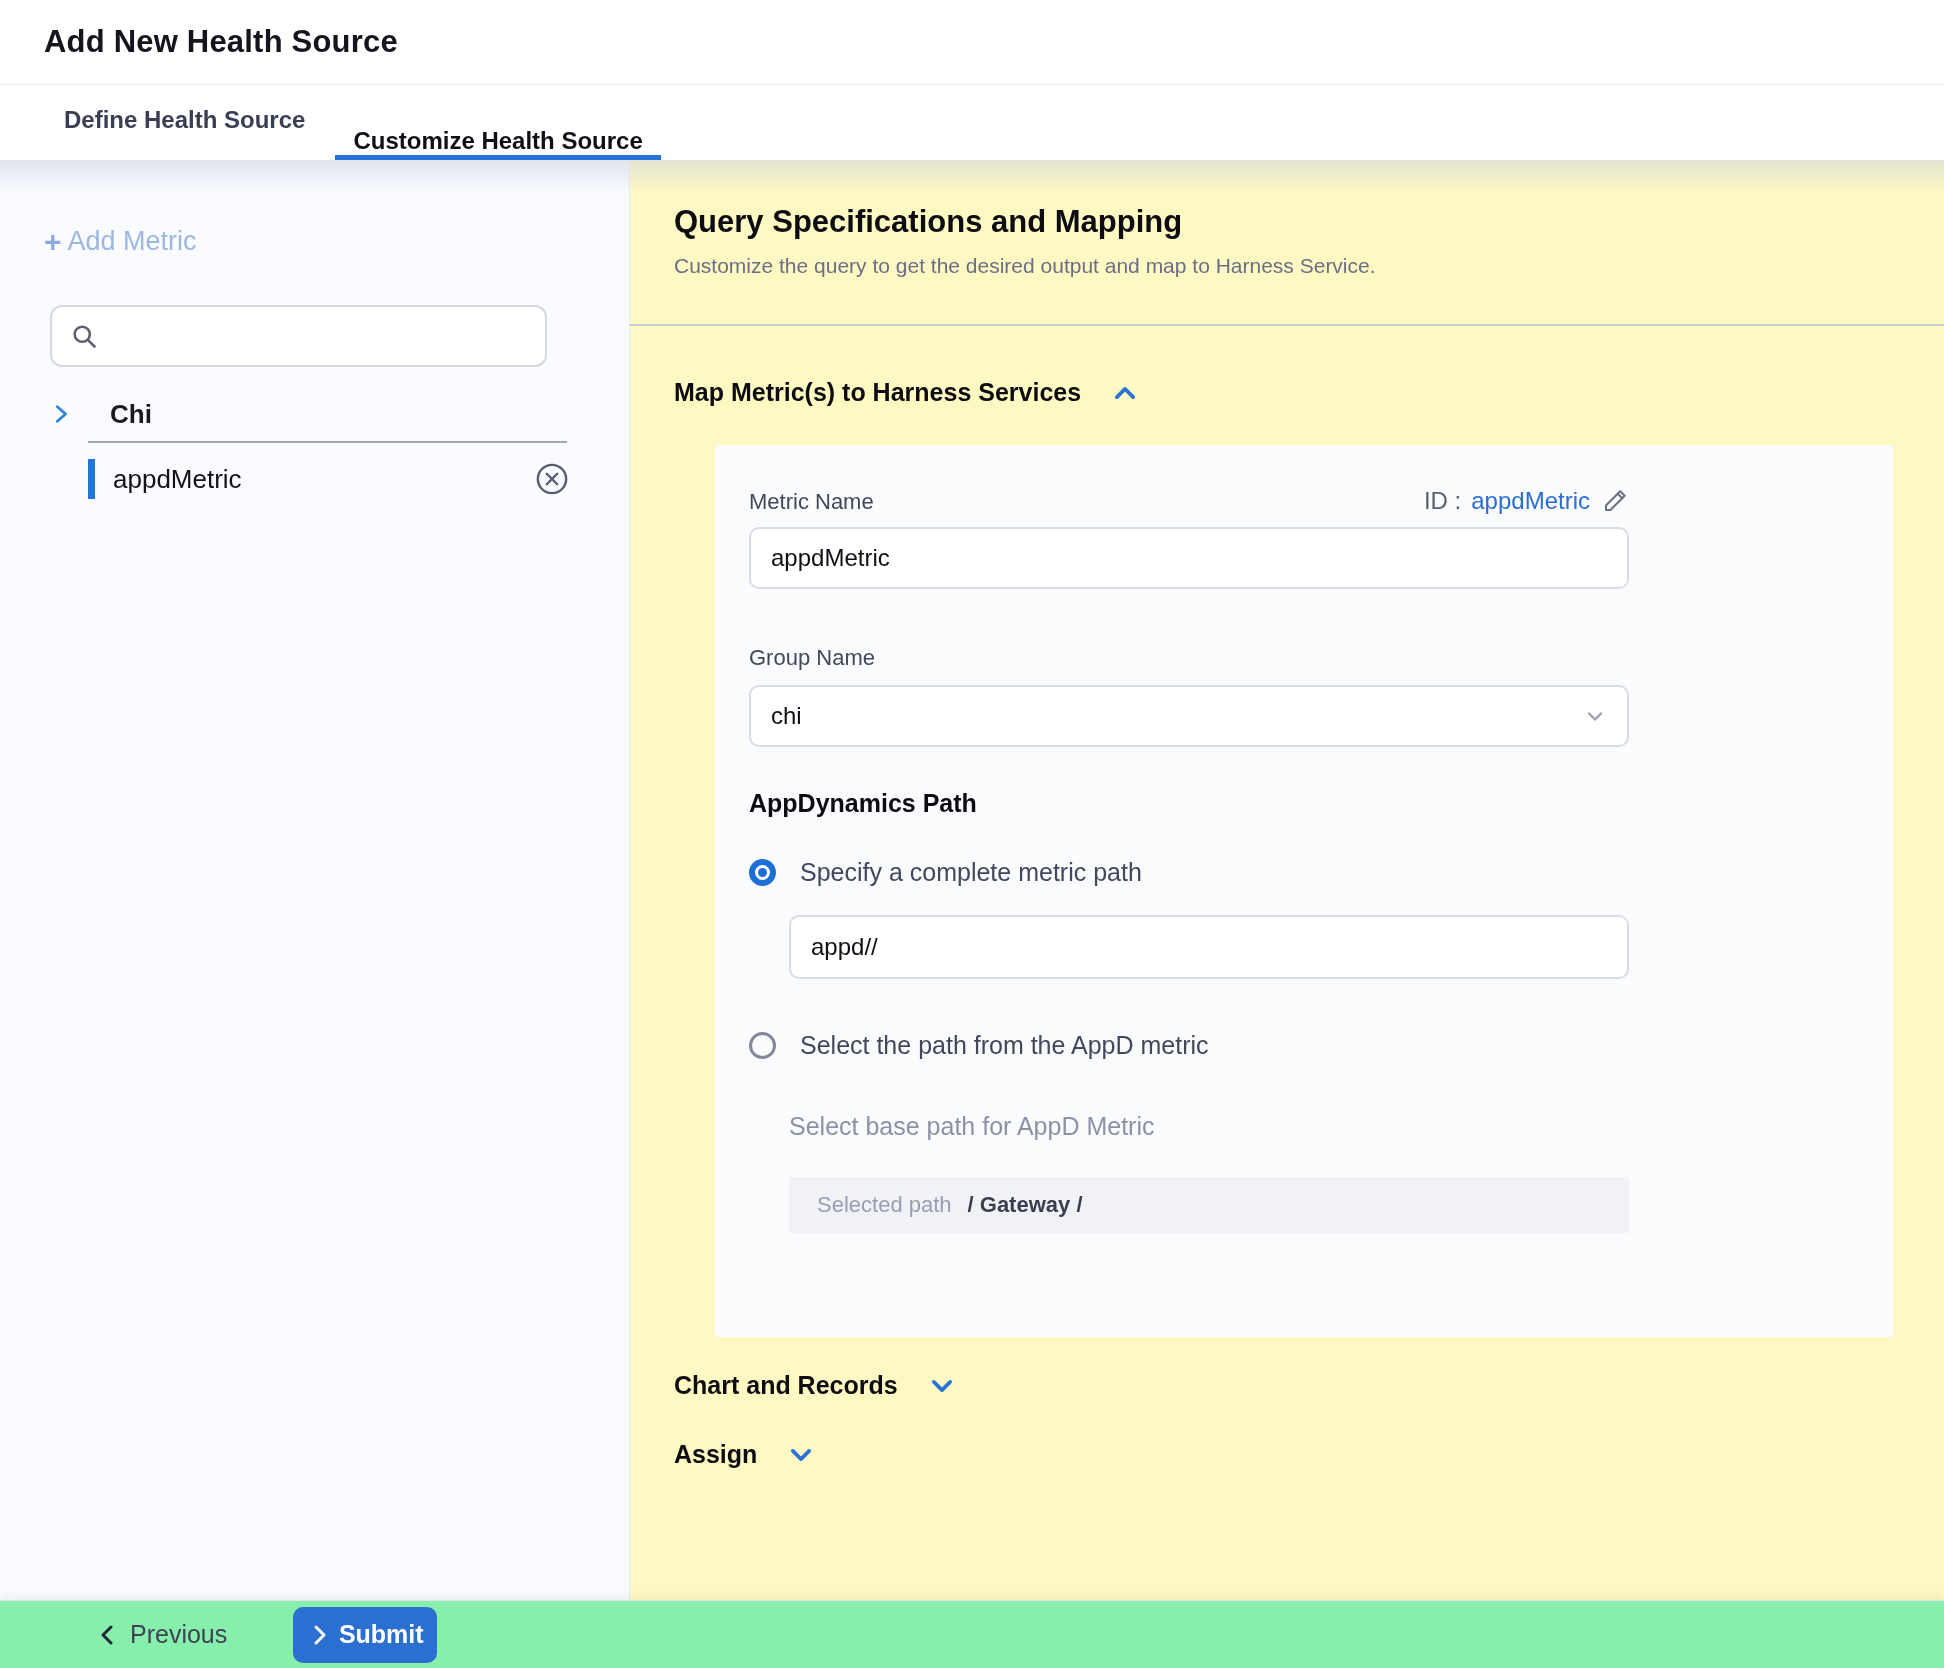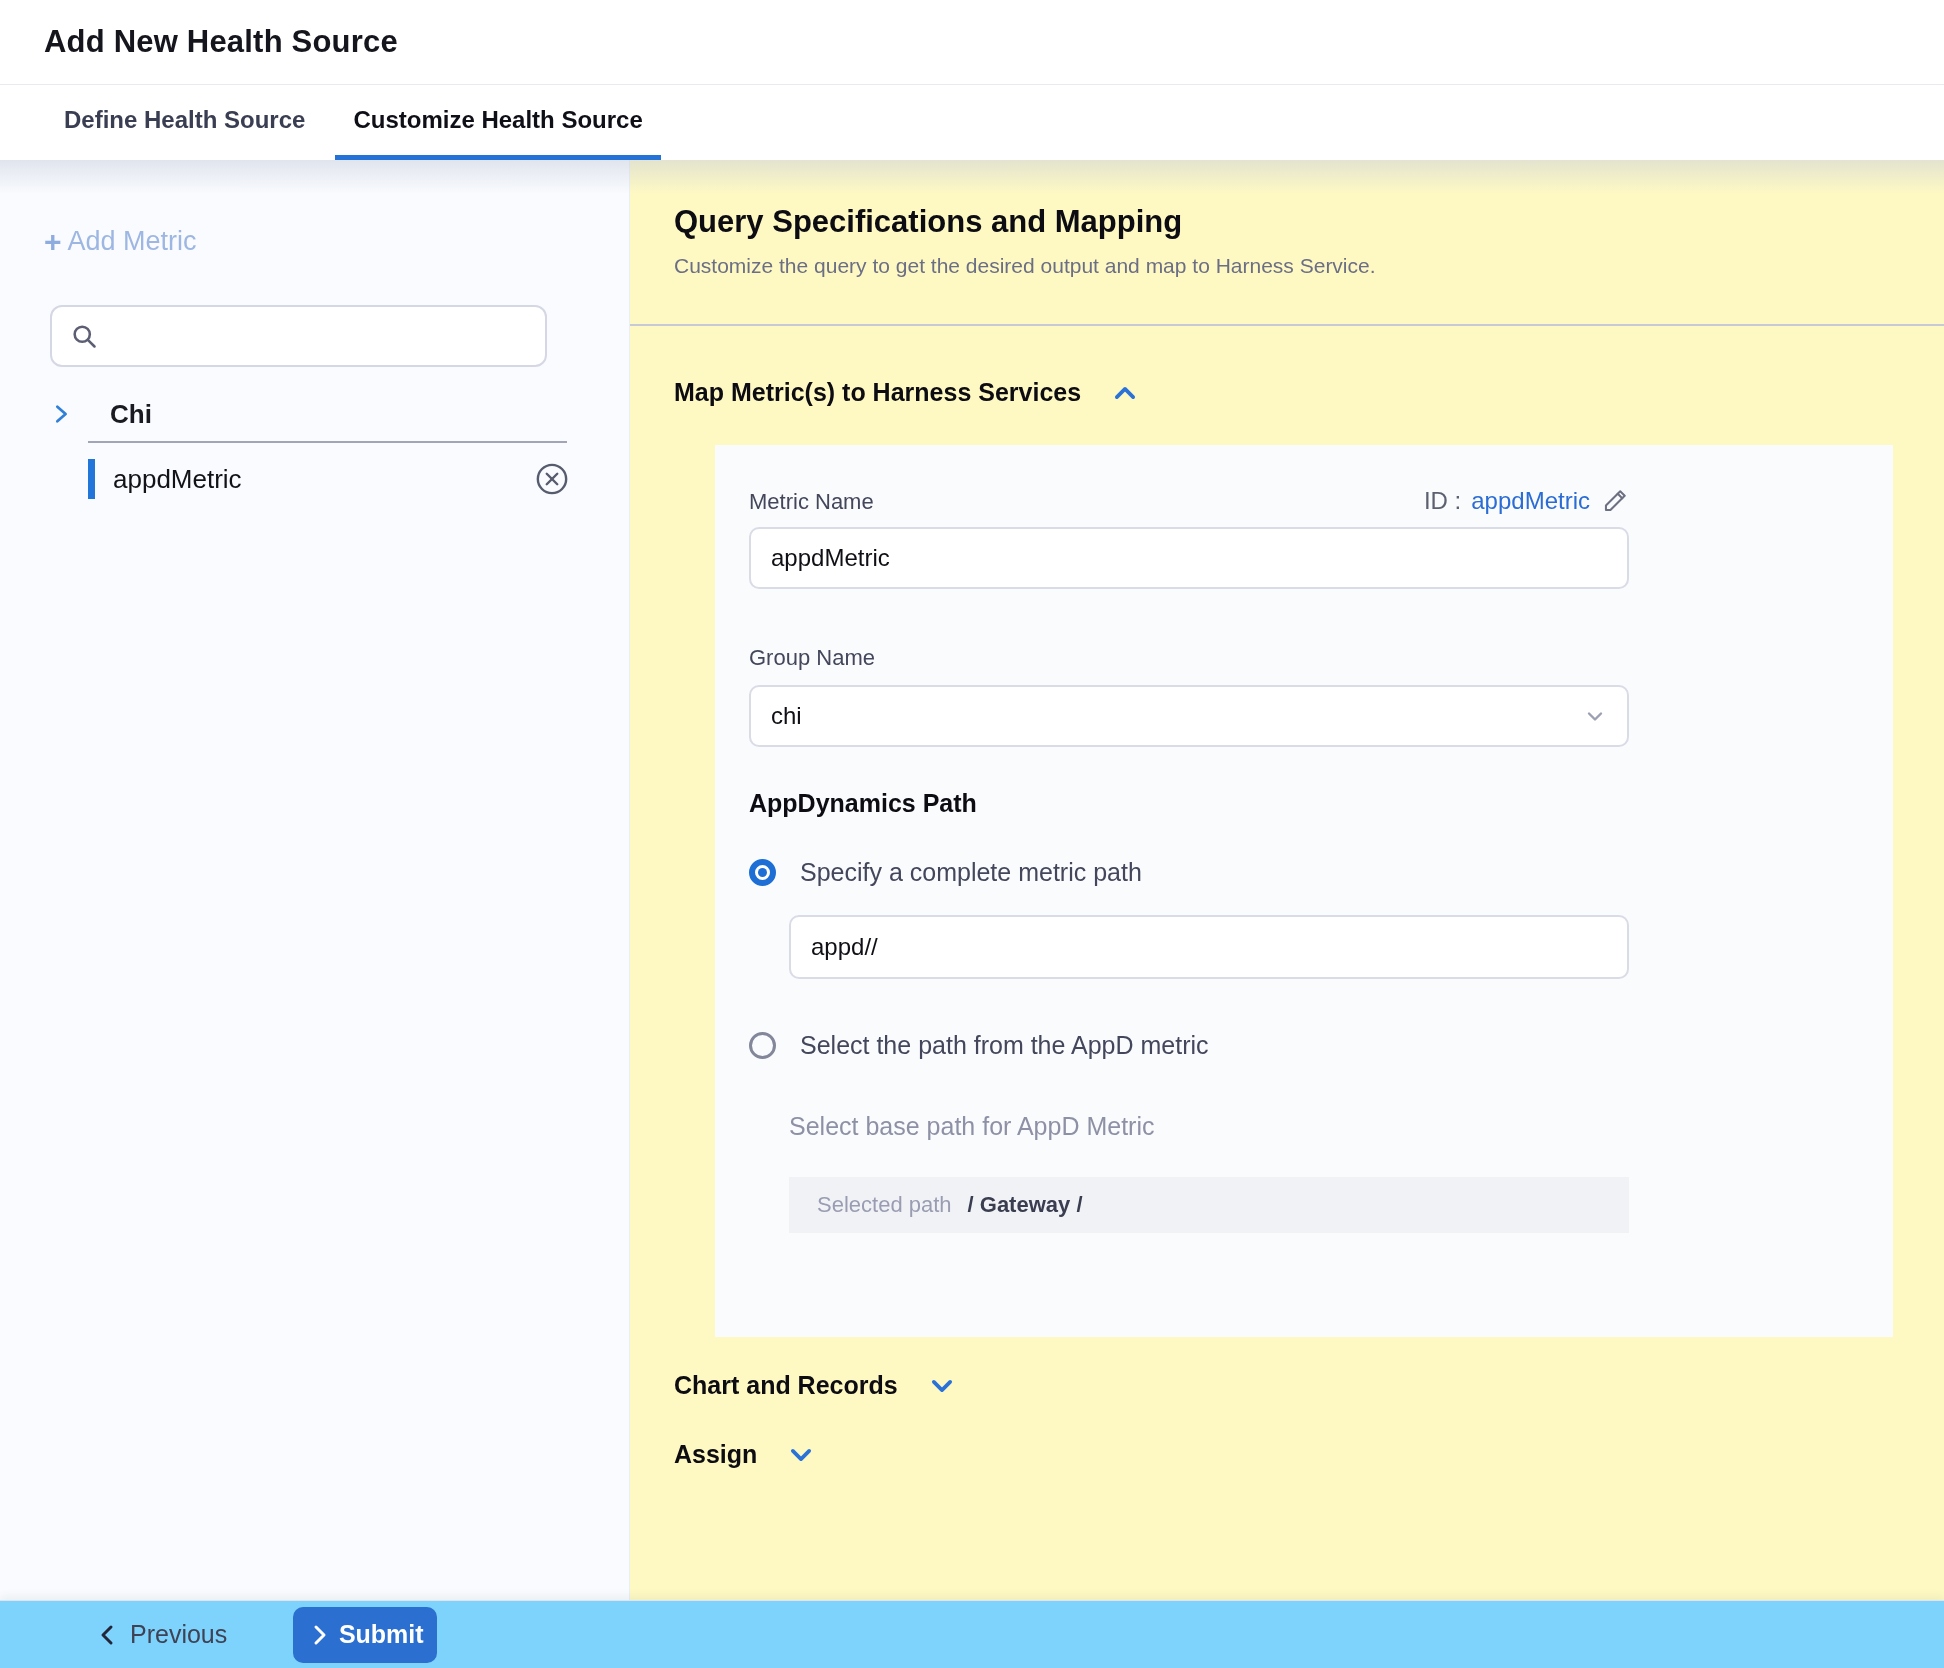--- a/index.html
+++ b/index.html
@@ -8,21 +8,21 @@
   .app { width:1944px; height:1668px; display:flex; flex-direction:column; background:#fff; overflow:hidden; }
 
   
   .titlebar { height:85px; display:flex; align-items:center; padding-left:44px; background:#fff; border-bottom:1px solid #e9eaef; flex:none; }
   .titlebar h1 { font-size:31px; font-weight:700; color:#15151d; letter-spacing:.2px; }
 
   .tabsrow { height:75px; display:flex; align-items:stretch; padding-left:64px; background:#fff; flex:none; }
   .tab { display:flex; align-items:center; font-size:24px; cursor:pointer; border-bottom:5px solid transparent; }
   .tab + .tab { margin-left:30px; padding:0 18px; }
   .tab.inactive { color:#3a3e52; font-weight:600;text-align:right; }
-  .tab.active { color:#0f0f17; font-weight:700; border-bottom-color:#2472d8; }
+  .tab.active { color:#0f0f17; font-weight:700; border-bottom-color:#2472d8;align-items:flex-end; }
 
   
   .content { flex:1; display:flex; position:relative; min-height:0; }
   .content::before { content:''; position:absolute; top:0; left:0; right:0; height:34px; pointer-events:none; z-index:6;
                      background:linear-gradient(180deg, rgba(200,206,220,.50), rgba(200,206,220,0)); }
 
   
   .sidebar { width:630px; flex:none; background:#f9fbfe; border-right:1px solid #eceef5; position:relative; }
   .addmetric { display:inline-flex; align-items:center; margin:66px 0 0 44px; color:#9db7e2; font-size:27px; cursor:pointer; }
   .addmetric .plus { font-size:30px; font-weight:700; margin-right:6px; color:#8facde; line-height:1; }
@@ -83,21 +83,21 @@
   .placeholderselect .phtext { color:#b4b7c7; }
 
   .selectedpath { margin-top:36px; margin-left:40px; width:840px; height:56px; background:#f1f2f6; display:flex; align-items:center; padding:0 28px; }
   .selectedpath .splabel { font-size:22px; color:#9a9db2; }
   .selectedpath .spvalue { font-size:22px; font-weight:700; color:#3a3d50; margin-left:16px; }
 
   .h-chart { margin:34px 0 0 44px; }
   .h-assign { margin:40px 0 0 44px; }
 
   
-  .footer { height:68px; flex:none; background:#7dd3fc; border-top:1px solid #e3e4eb; box-shadow:0 -4px 8px rgba(70,80,105,.07);
+  .footer { height:68px; flex:none; background:#86efac; border-top:1px solid #e3e4eb; box-shadow:0 -4px 8px rgba(70,80,105,.07);
             display:flex; align-items:center; padding-left:96px; position:relative; z-index:10; }
   .prevbtn { display:flex; align-items:center; color:#3f4254; font-size:25px; cursor:pointer; }
   .prevbtn svg { margin-right:10px; color:#23263a; }
   .submitbtn { margin-left:66px; width:144px; height:56px; background:#2b6fd0; border:none; border-radius:10px; color:#fff;
                font-size:25px; font-weight:600; font-family:inherit; display:flex; align-items:center; justify-content:center; cursor:pointer; }
   .submitbtn svg { margin-right:8px; color:#fff; }
 </style>
 </head>
 <body>
 

